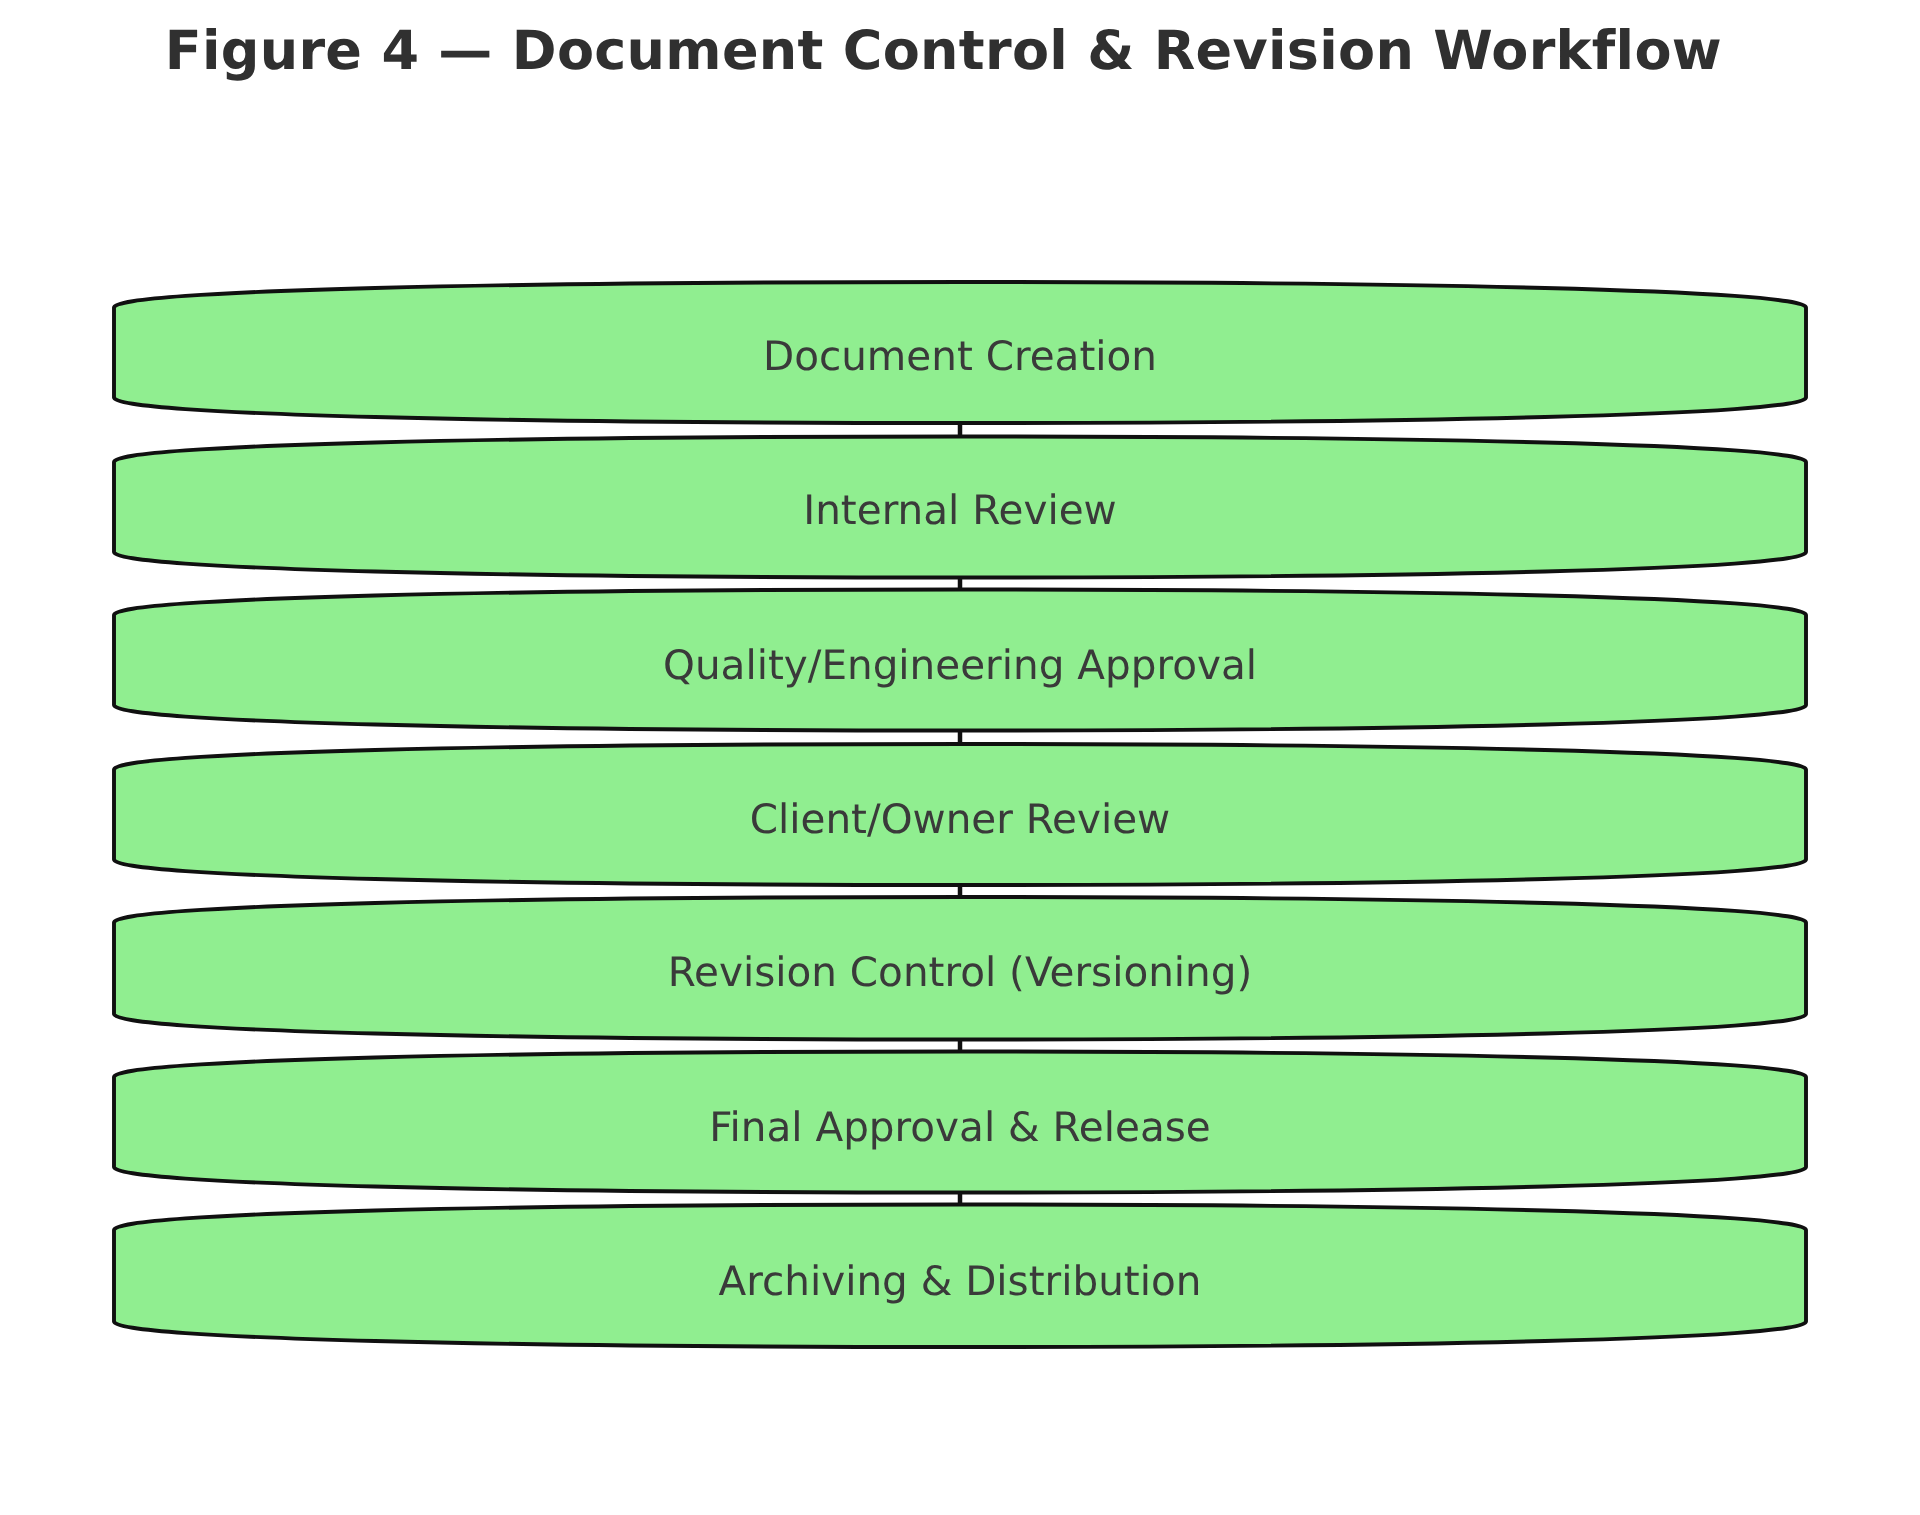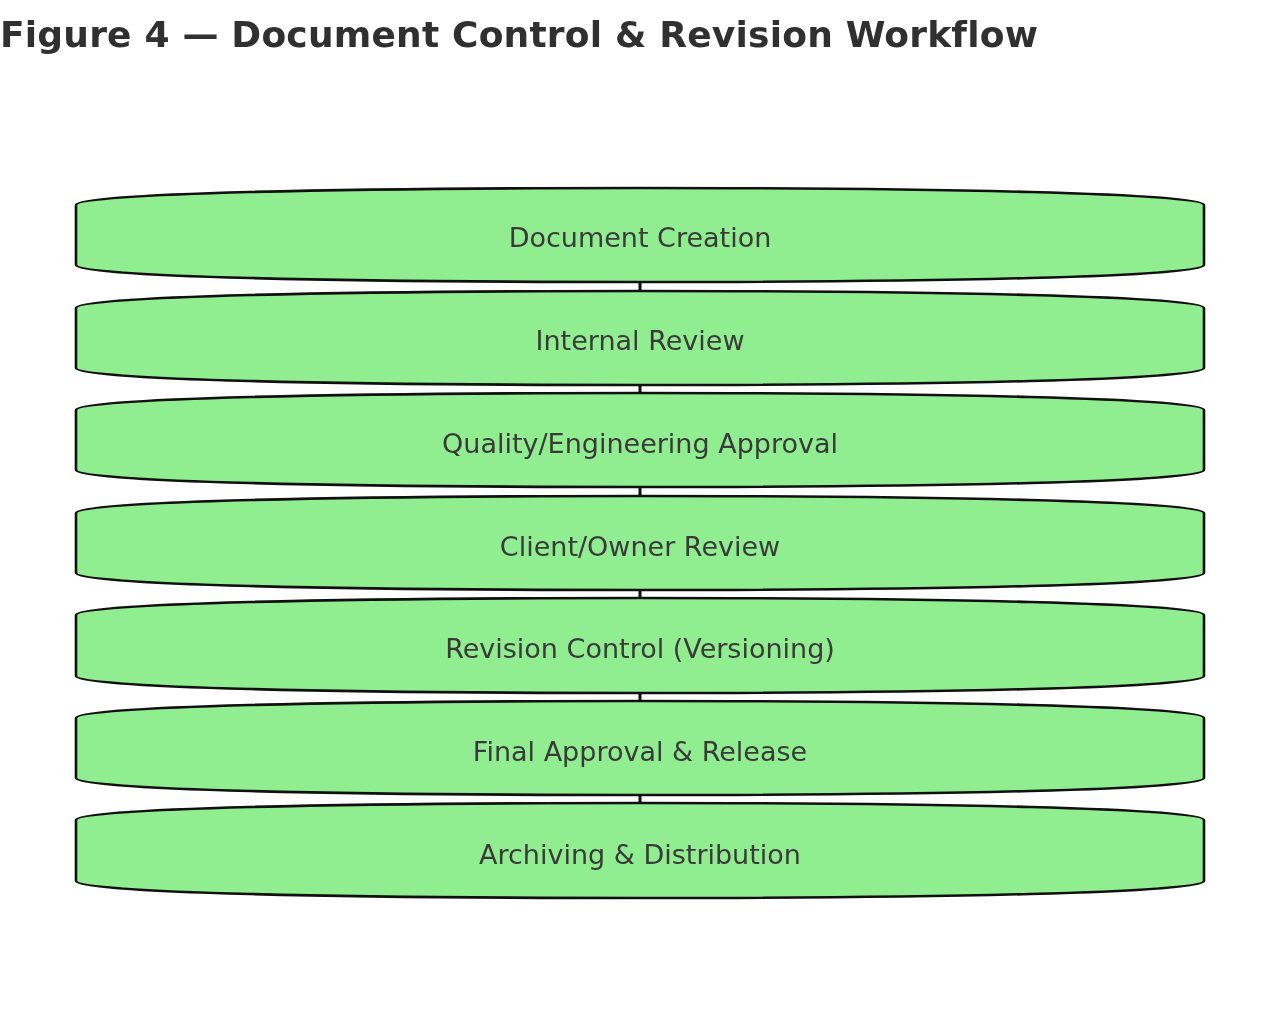--- a/index.html
+++ b/index.html
@@ -18,21 +18,21 @@
     position: relative;
     width: 1280px;
     height: 1010px;
     background: #ffffff;
   }
   #figure-title {
     position: absolute;
     left: 0;
     top: 14px;
     width: 1148px;
-    text-align: left;
+    text-align: right;
     font-size: 36px;
     font-weight: bold;
     color: #303030;
     letter-spacing: 0.2px;
     white-space: nowrap;
   }
   #flow-svg {
     position: absolute;
     left: 0;
     top: 0;

